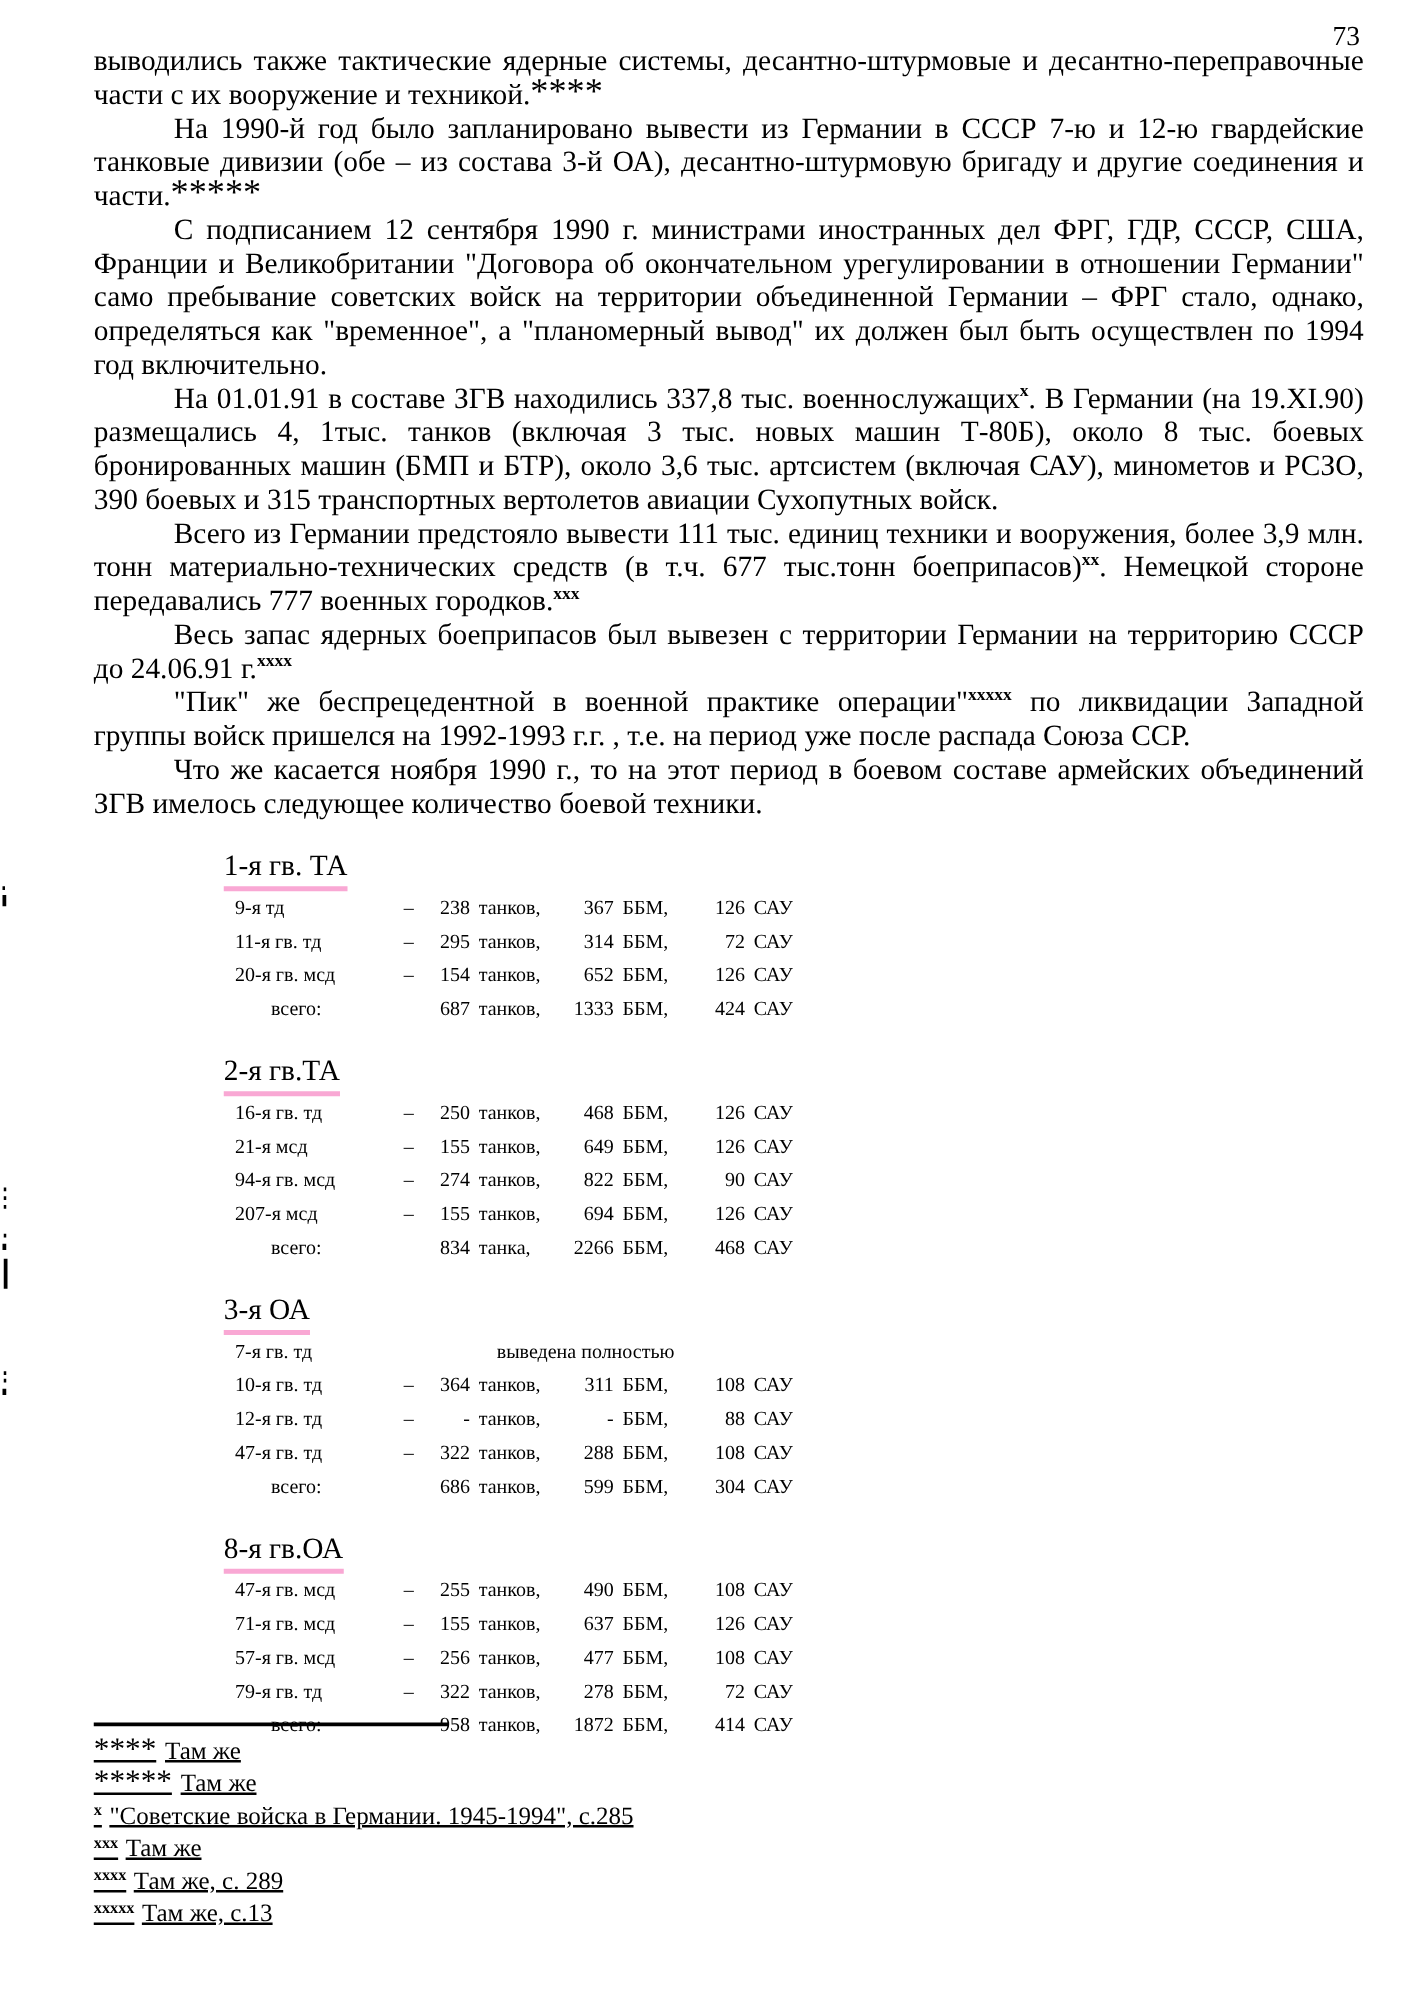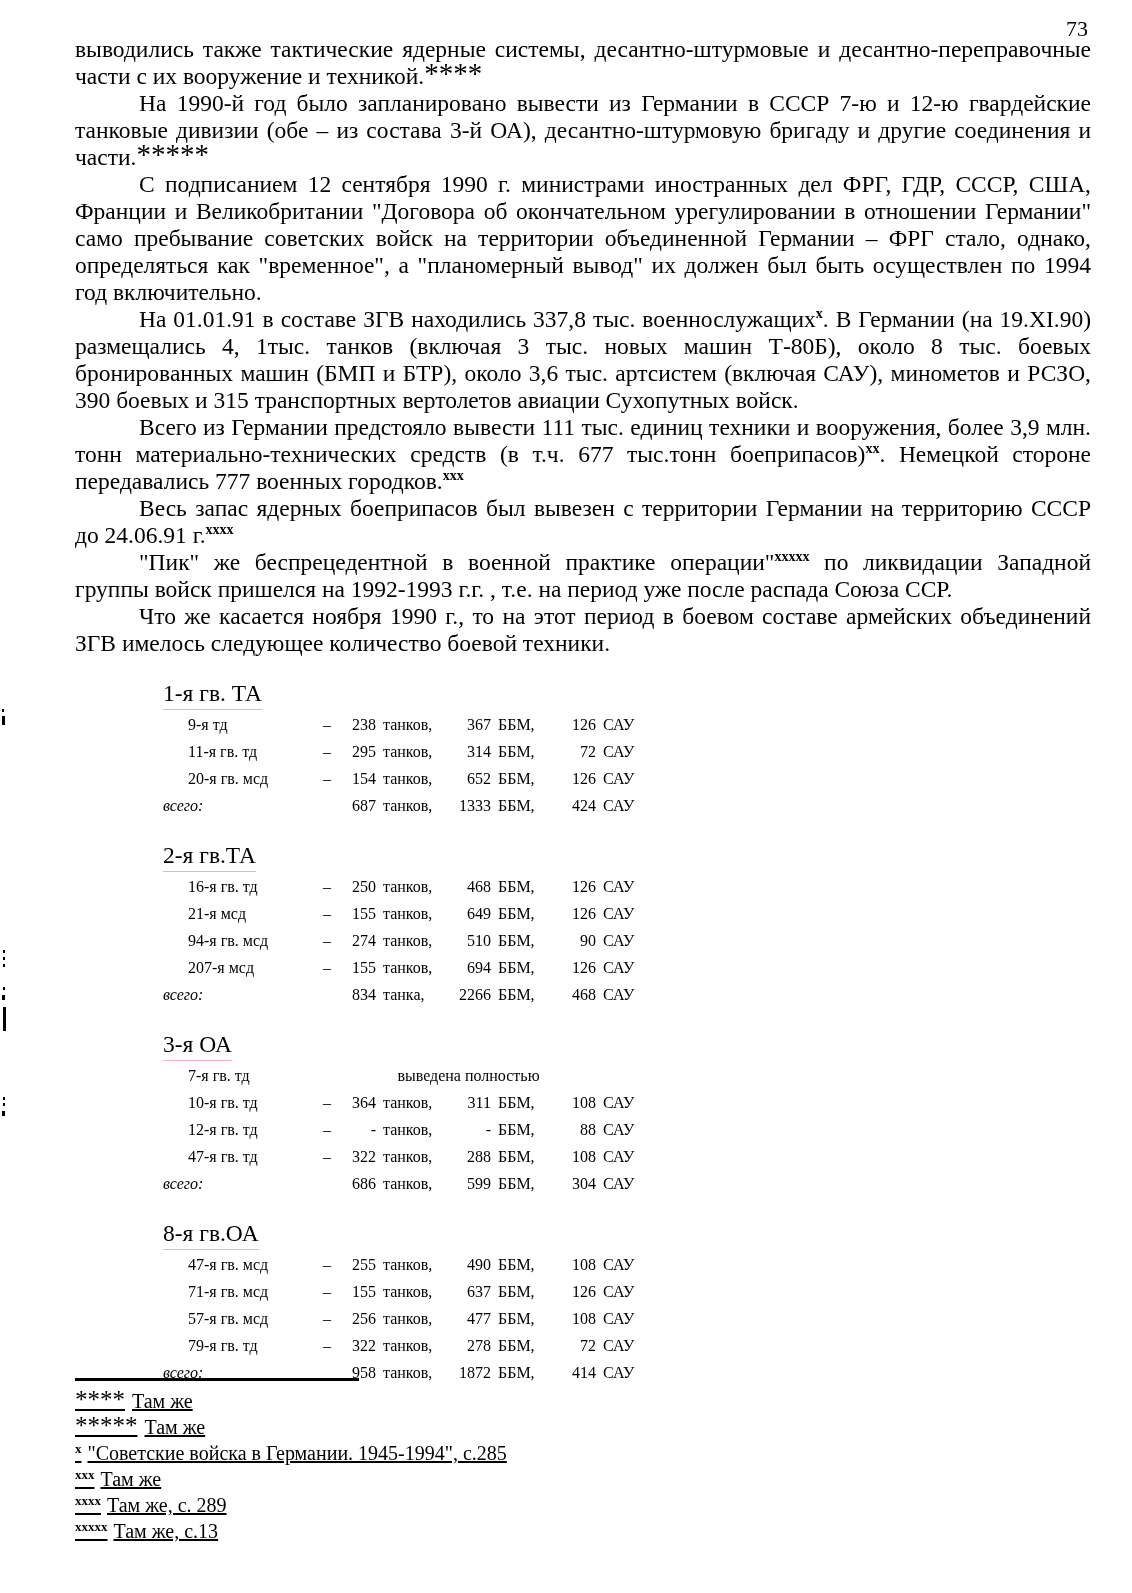--- a/index.html
+++ b/index.html
@@ -26,33 +26,33 @@
   }
   .xmark{
     font-size:14px;line-height:0;vertical-align:9px;font-weight:bold;
   }
   
   .tables{margin-left:88px;margin-top:14px;}
   .army-section{margin-top:21px;}
   .title-row{line-height:30px;}
   .army-title{
     display:inline-block;font-size:23.5px;
-    border-bottom:1px solid #f9a8d4;padding-bottom:1px;
+    border-bottom:4px solid #f9a8d4;padding-bottom:1px;margin-left:16px;
   }
   .trow{
     display:grid;
     grid-template-columns:160px 18px 35px 70px 45px 60px 45px 55px;
     font-size:16px;line-height:27px;
   }
   .cell-unit{padding-left:25px;grid-column:1;}
   .cell-dash{grid-column:2;}
   .cell-num{text-align:right;}
   .cell-word{padding-left:7px;}
   .note-cell{grid-column:3 / -1;text-align:center;padding-right:55px;}
-  .trow.total .cell-unit{text-align:left;padding-right:12px;padding-left:0;font-style:italic;}
+  .trow.total .cell-unit{text-align:center;padding-right:12px;padding-left:0;}
   
   .footnotes{
     position:absolute;left:75px;top:1378px;width:760px;text-decoration:underline;
   }
   .fn-sep{
     width:284px;border-top:3px solid #000;margin-bottom:7px;
   }
   .fn-line{font-size:20px;line-height:26px;}
   .fn-stars{font-size:25px;line-height:0;margin-right:7px;vertical-align:0px;}
   .fn-x{font-size:13px;line-height:0;font-weight:bold;vertical-align:7px;margin-right:6px;}
@@ -141,21 +141,21 @@
             <span class="cell-num">649</span>
             <span class="cell-word">ББМ,</span>
             <span class="cell-num">126</span>
             <span class="cell-word">САУ</span>
           </div>
           <div class="trow">
             <span class="cell-unit">94-я гв. мсд</span>
             <span class="cell-dash">–</span>
             <span class="cell-num">274</span>
             <span class="cell-word">танков,</span>
-            <span class="cell-num">510</span>
+            <span class="cell-num">822</span>
             <span class="cell-word">ББМ,</span>
             <span class="cell-num">90</span>
             <span class="cell-word">САУ</span>
           </div>
           <div class="trow">
             <span class="cell-unit">207-я мсд</span>
             <span class="cell-dash">–</span>
             <span class="cell-num">155</span>
             <span class="cell-word">танков,</span>
             <span class="cell-num">694</span>

